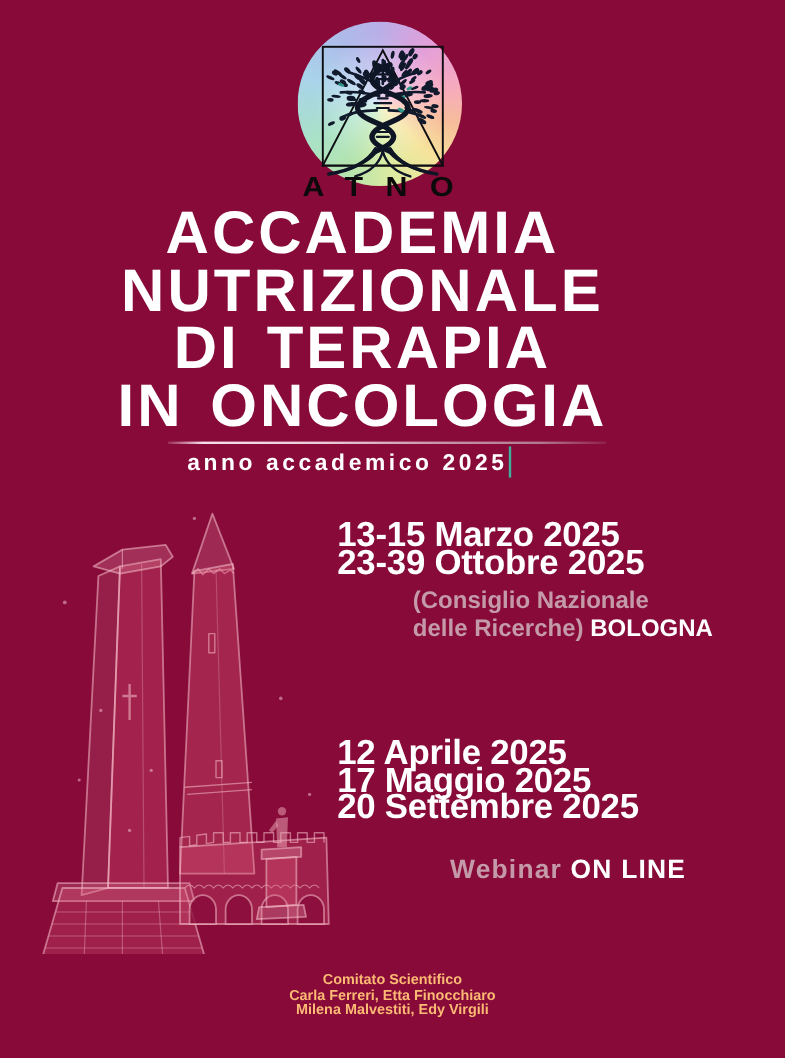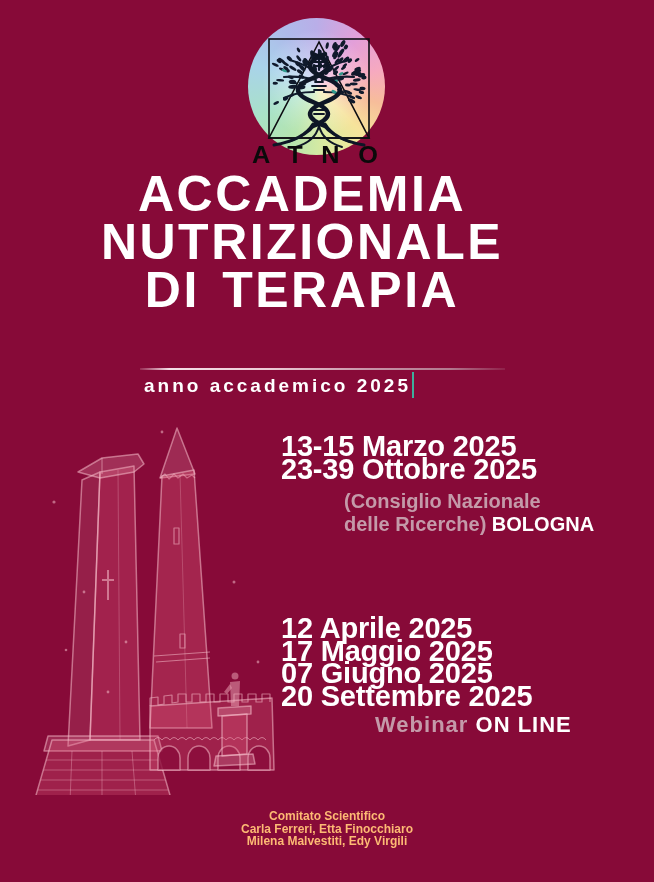--- a/index.html
+++ b/index.html
@@ -28,21 +28,21 @@
   .title{
     position:absolute;left:0;top:170px;width:604px;text-align:center;color:#ffffff;
     font-weight:700;font-size:50px;line-height:48px;letter-spacing:2.5px;word-spacing:6px;
   }
   
   .divider{
     position:absolute;left:140px;top:368px;width:365px;height:2px;
     background:linear-gradient(90deg, rgba(255,235,240,.15) 0%, #f4e0e7 8%, #ecccd6 35%, #c795a8 62%, #b2798f 85%, rgba(178,121,143,.2) 100%);
   }
   .subtitle{
-    position:absolute;left:4px;top:372px;width:550px;text-align:center;color:#ffffff;
+    position:absolute;left:16px;top:372px;width:550px;text-align:center;color:#ffffff;
     font-weight:700;font-size:19px;letter-spacing:3px;line-height:26px;
   }
   .cursor{
     display:inline-block;width:2px;height:26px;background:#3FAE9C;
     vertical-align:-6px;margin-left:1px;
   }
   
   .towers{position:absolute;left:22px;top:410px;}
   
   .dates{
@@ -219,20 +219,21 @@
         </g>
       </g>
     </svg>
     <div class="logo-acronym">ATNO</div>
   </div>
 
   <div class="title">
     <div>ACCADEMIA</div>
     <div>NUTRIZIONALE</div>
     <div>DI TERAPIA</div>
+    <div>IN ONCOLOGIA</div>
   </div>
 
   <div class="divider"></div>
   <div class="subtitle"><span>anno accademico 2025</span><span class="cursor"></span></div>
 
   <svg class="towers" width="260" height="385" viewBox="0 0 260 385">
     <defs>
       <clipPath id="pedclip">
           <path d="M30,330 L132,330 L150,392 L12,392 Z"></path>
         </clipPath>
@@ -304,21 +305,20 @@
     <div>23-39 Ottobre 2025</div>
   </div>
   <div class="presenza">
     <div class="pink">(Consiglio Nazionale</div>
     <div><span class="pink">delle Ricerche)</span> <span class="white">BOLOGNA</span></div>
   </div>
 
   <div class="dates dates-2">
     <div>12 Aprile 2025</div>
     <div>17 Maggio 2025</div>
-    <div>07 Giugno 2025</div>
     <div>20 Settembre 2025</div>
   </div>
   <div class="webinar"><span class="pink">Webinar</span> <span class="white">ON LINE</span></div>
 
   <div class="committee">
     <div>Comitato Scientifico</div>
     <div>Carla Ferreri, Etta Finocchiaro</div>
     <div>Milena Malvestiti, Edy Virgili</div>
   </div>
 

